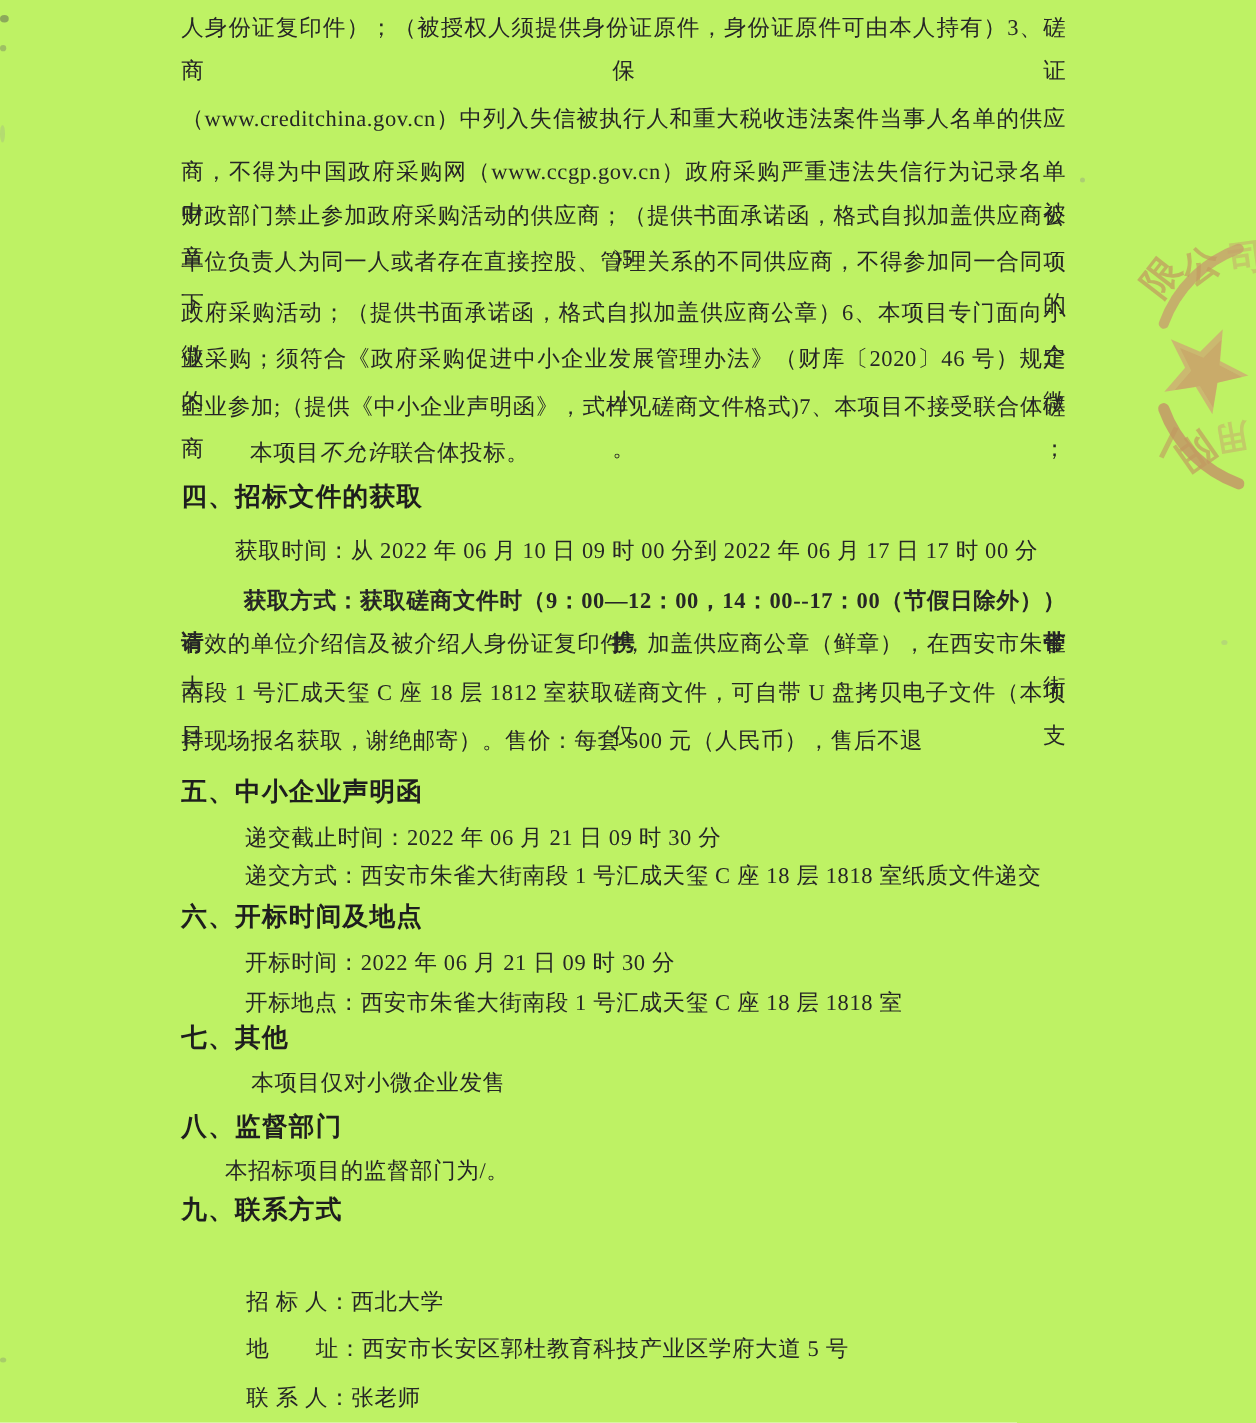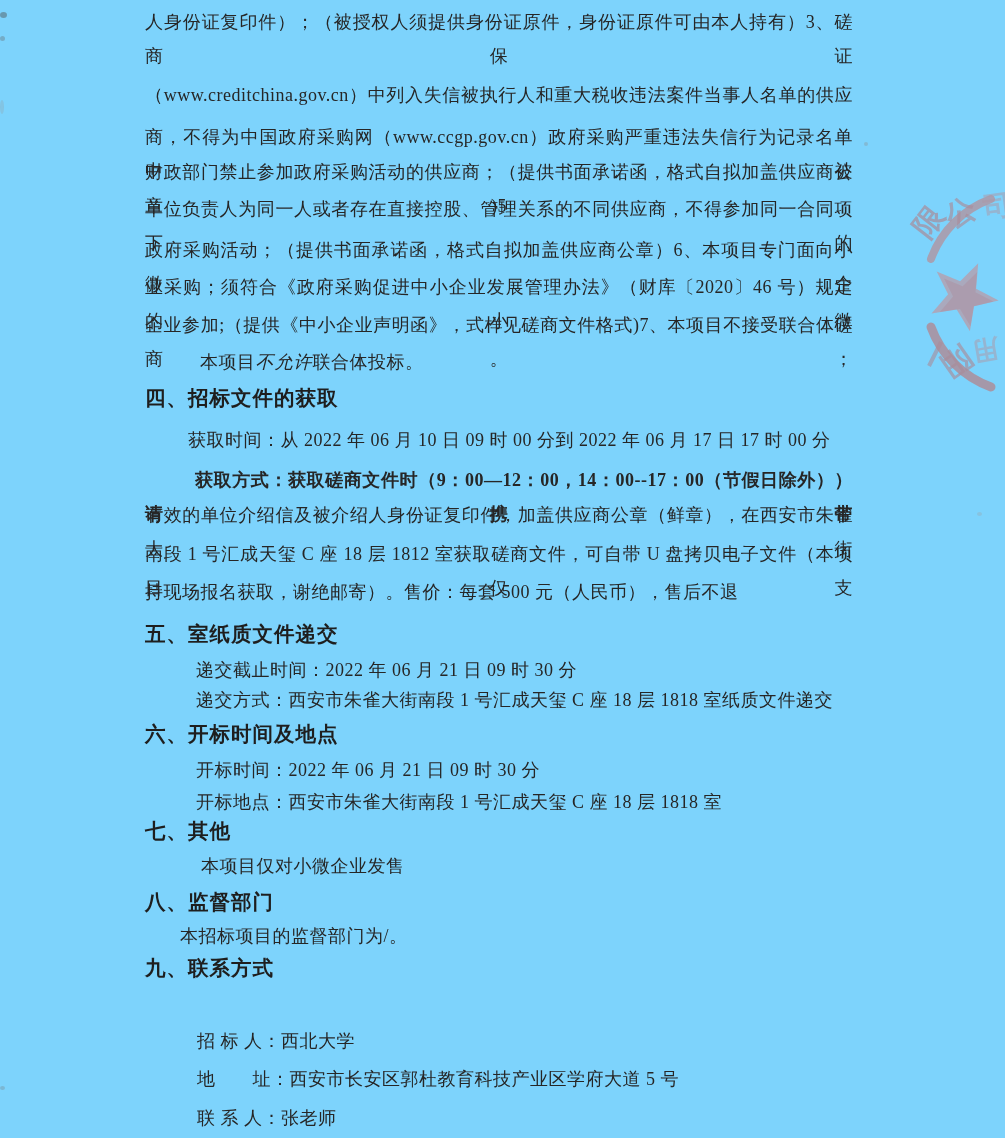--- a/index.html
+++ b/index.html
@@ -3,21 +3,21 @@
 <meta charset="utf-8">
 <style>
   * { margin:0; padding:0; box-sizing:border-box; }
   html,body { width:1005px; height:1138px; }
   body {
     font-family:"Liberation Serif","DejaVu Serif",serif;
     background:#ffffff;
   }
   .page {
     position:relative; width:1005px; height:1138px;
-    background:#7dd3fc; overflow:hidden;
+    background:#bef264; overflow:hidden;
     color:#262626;
   }
   .line {
     position:absolute; left:145px; right:152px;
     font-size:18px; line-height:34px; height:36px;
     letter-spacing:0.5px;
     white-space:normal;
   }
   .j { text-align:justify; text-align-last:justify; }
   .short { right:auto; white-space:nowrap; }
@@ -58,21 +58,21 @@
     <span>本项目</span><em class="itl">不允许</em><span>联合体投标。</span>
   </div>
 
   <div class="heading" style="top:380px">四、招标文件的获取</div>
   <div class="line short" style="top:423px; left:188px">获取时间：从 2022 年 06 月 10 日 09 时 00 分到 2022 年 06 月 17 日 17 时 00 分</div>
   <div class="line j ind" style="top:463px">获取方式：获取磋商文件时（9：00—12：00，14：00--17：00（节假日除外））请携带</div>
   <div class="line j" style="top:498px">有效的单位介绍信及被介绍人身份证复印件，加盖供应商公章（鲜章），在西安市朱雀大街</div>
   <div class="line j" style="top:537px">南段 1 号汇成天玺 C 座 18 层 1812 室获取磋商文件，可自带 U 盘拷贝电子文件（本项目仅支</div>
   <div class="line short" style="top:575px">持现场报名获取，谢绝邮寄）。售价：每套 500 元（人民币），售后不退</div>
 
-  <div class="heading" style="top:616px">五、室纸质文件递交</div>
+  <div class="heading" style="top:616px">五、中小企业声明函</div>
   <div class="line short" style="top:653px; left:196px">递交截止时间：2022 年 06 月 21 日 09 时 30 分</div>
   <div class="line short" style="top:683px; left:196px">递交方式：西安市朱雀大街南段 1 号汇成天玺 C 座 18 层 1818 室纸质文件递交</div>
 
   <div class="heading" style="top:716px">六、开标时间及地点</div>
   <div class="line short" style="top:753px; left:196px">开标时间：2022 年 06 月 21 日 09 时 30 分</div>
   <div class="line short" style="top:785px; left:196px">开标地点：西安市朱雀大街南段 1 号汇成天玺 C 座 18 层 1818 室</div>
 
   <div class="heading" style="top:813px">七、其他</div>
   <div class="line short" style="top:849px; left:201px">本项目仅对小微企业发售</div>
 

